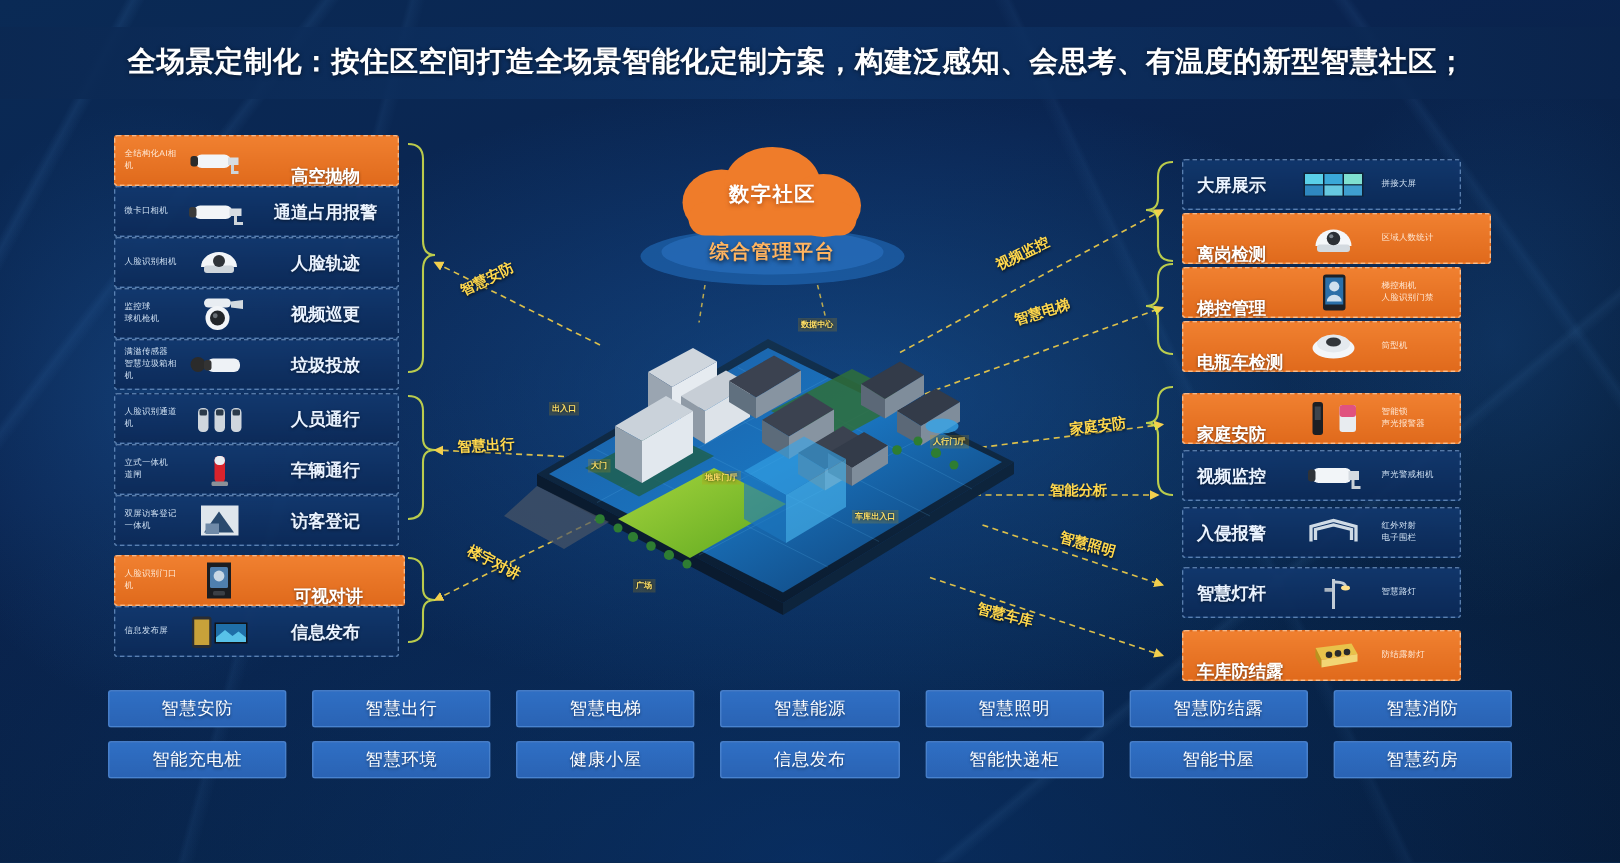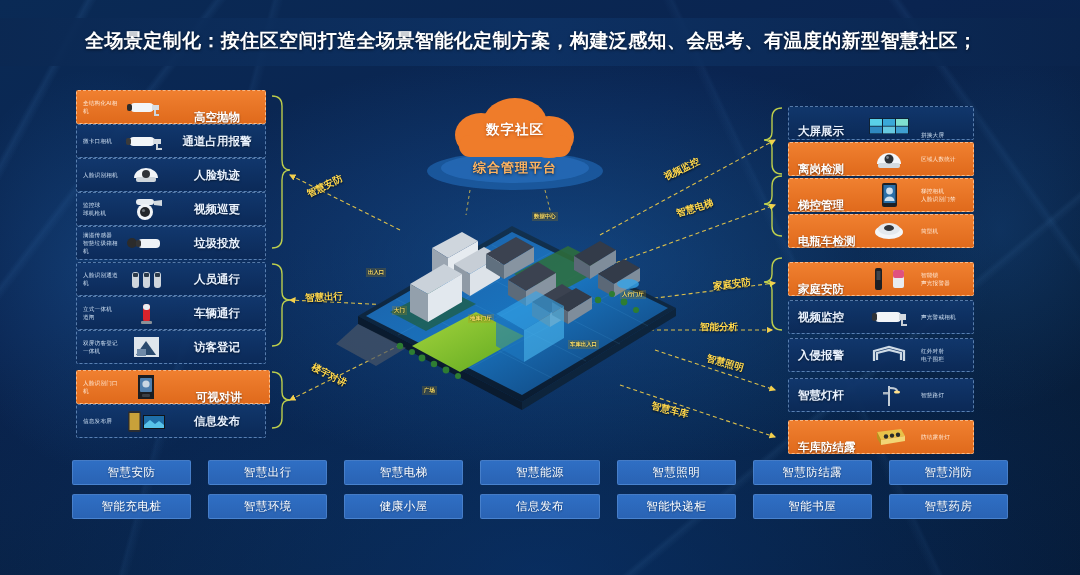--- a/index.html
+++ b/index.html
@@ -423,36 +423,36 @@
         <rect x="4" y="2" width="13" height="21" rx="2" fill="#2a2d33"></rect>
         <rect x="5.5" y="4" width="10" height="17" fill="#c8a13a"></rect>
         <rect x="19" y="6" width="22" height="14" fill="#101318"></rect>
         <rect x="20" y="7" width="20" height="12" fill="#1f6fa8"></rect>
         <path d="M20,16 l6,-5 l5,4 l4,-3 l5,4 l0,3 l-20,0 z" fill="#58c2e8"></path>
       </svg>
   </div>
   <div class="big">信息发布</div>
 </div>
 
-<div class="card right" style="left:788px; top:106px; width:186px;align-items:flex-end;">
+<div class="card right" style="left:788px; top:106px; width:186px;">
   <div class="big">大屏展示</div>
   <div class="thumb">
     <svg width="48" height="22" viewBox="0 0 48 22">
         <rect x="4" y="3" width="40" height="16" fill="#0e2236"></rect>
         <rect x="5" y="4" width="12" height="6.8" fill="#5ad0e8"></rect>
         <rect x="18" y="4" width="12" height="6.8" fill="#3aa8d8"></rect>
         <rect x="31" y="4" width="12" height="6.8" fill="#7fe0d0"></rect>
         <rect x="5" y="11.6" width="12" height="6.8" fill="#2f88c0"></rect>
         <rect x="18" y="11.6" width="12" height="6.8" fill="#66c8e0"></rect>
         <rect x="31" y="11.6" width="12" height="6.8" fill="#3f9fd0"></rect>
       </svg>
   </div>
   <div class="tiny">拼接大屏</div>
 </div>
-<div class="card right hl" style="left:788px; top:142px; width:186px;">
+<div class="card right hl" style="left:788px; top:142px; width:206px;">
   <div class="big">离岗检测</div>
   <div class="thumb">
     <svg width="48" height="24" viewBox="0 0 48 24">
         <path d="M12,17 a12,11 0 0 1 24,0 z" fill="#f4f7fa"></path>
         <rect x="13" y="16" width="22" height="5" rx="2" fill="#d3dae0"></rect>
         <circle cx="24" cy="12" r="4.5" fill="#2c3035"></circle>
         <circle cx="22.5" cy="10.5" r="1.4" fill="#7d848b"></circle>
       </svg>
   </div>
   <div class="tiny">区域人数统计</div>

